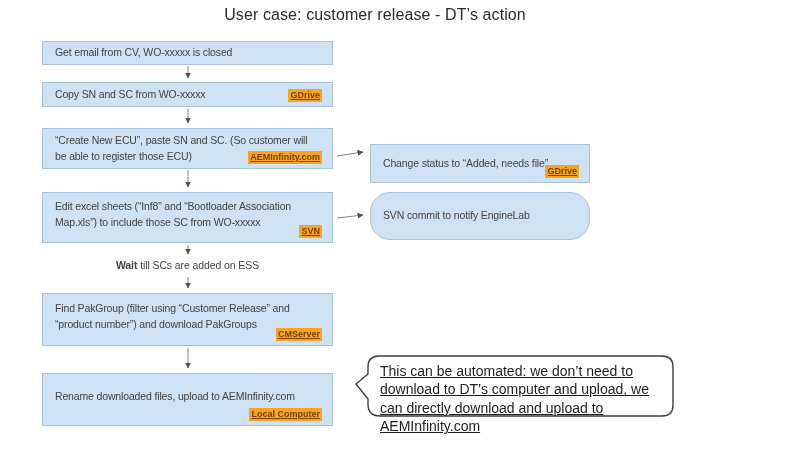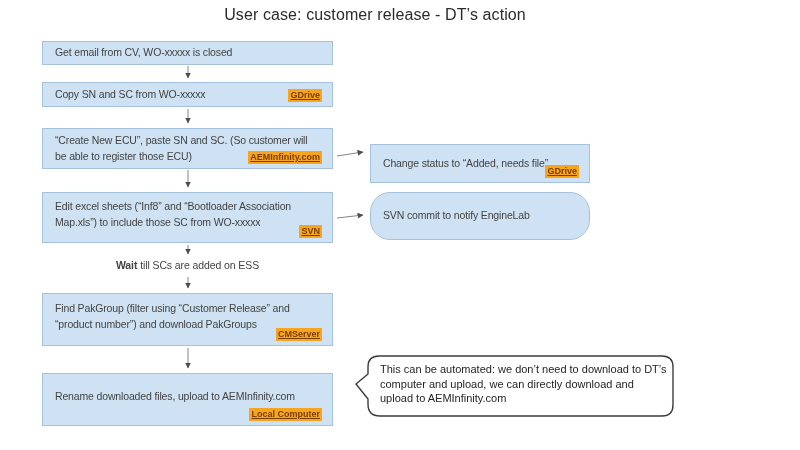--- a/index.html
+++ b/index.html
@@ -28,22 +28,22 @@
   .tag{
     position:absolute;right:10px;bottom:4px;background:#f7a521;color:#7b3f04;
     font-size:9px;font-weight:bold;letter-spacing:0;line-height:1.2;
     padding:1px 2px;text-decoration:underline;cursor:pointer;
   }
   .wait{
     position:absolute;left:42px;top:259px;width:291px;text-align:center;
     font-size:10.5px;color:#434343;letter-spacing:-0.1px;
   }
   .bubble-text{
-    position:absolute;left:380px;top:362px;width:288px;font-size:11px;line-height:1.32;
-    color:#1f1f1f;letter-spacing:0;
+    position:absolute;left:380px;top:362px;width:288px;font-size:14px;line-height:1.32;
+    color:#1f1f1f;letter-spacing:0;text-decoration:underline;
   }
 </style>
 </head>
 <body>
 
 <div class="canvas">
 
   <div class="title">User case: customer release - DT’s action</div>
 
   <svg class="overlay" width="800" height="450" viewBox="0 0 800 450">

